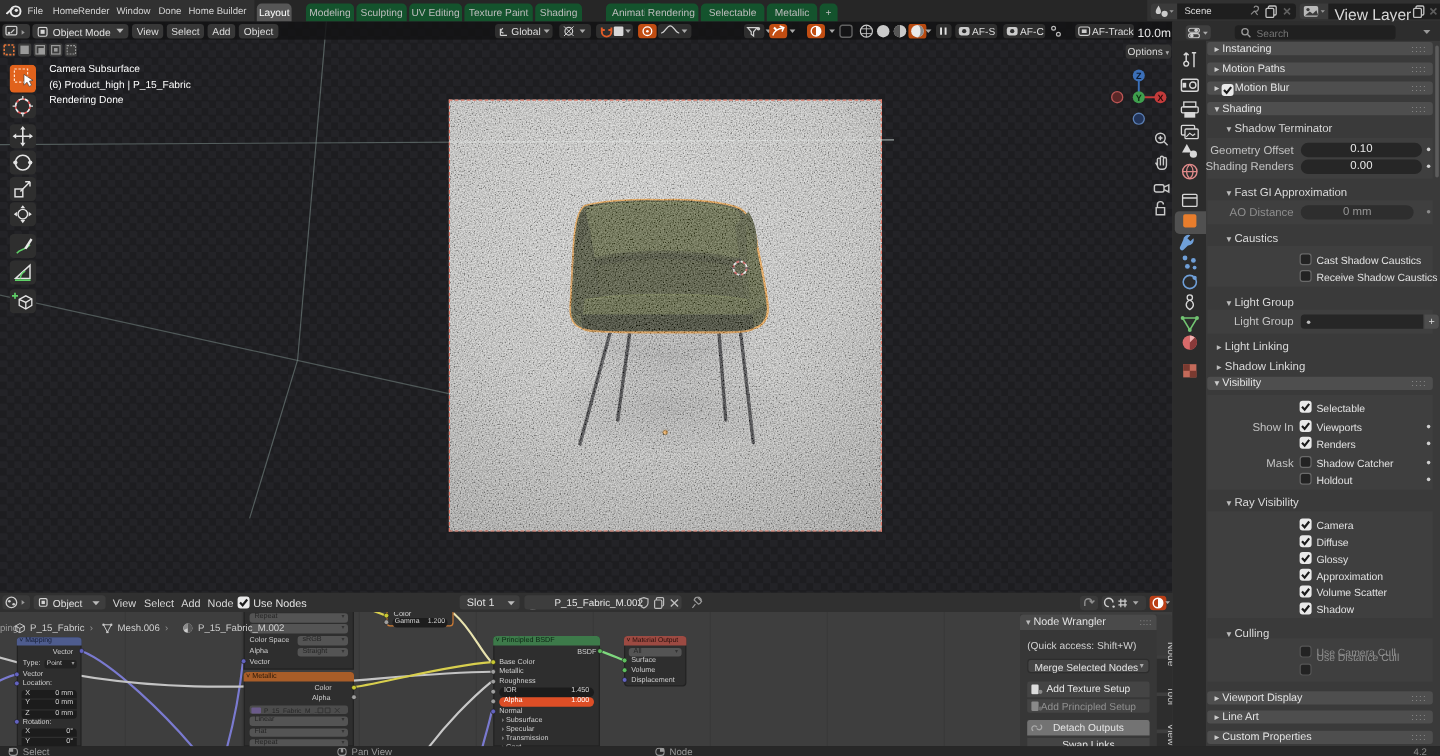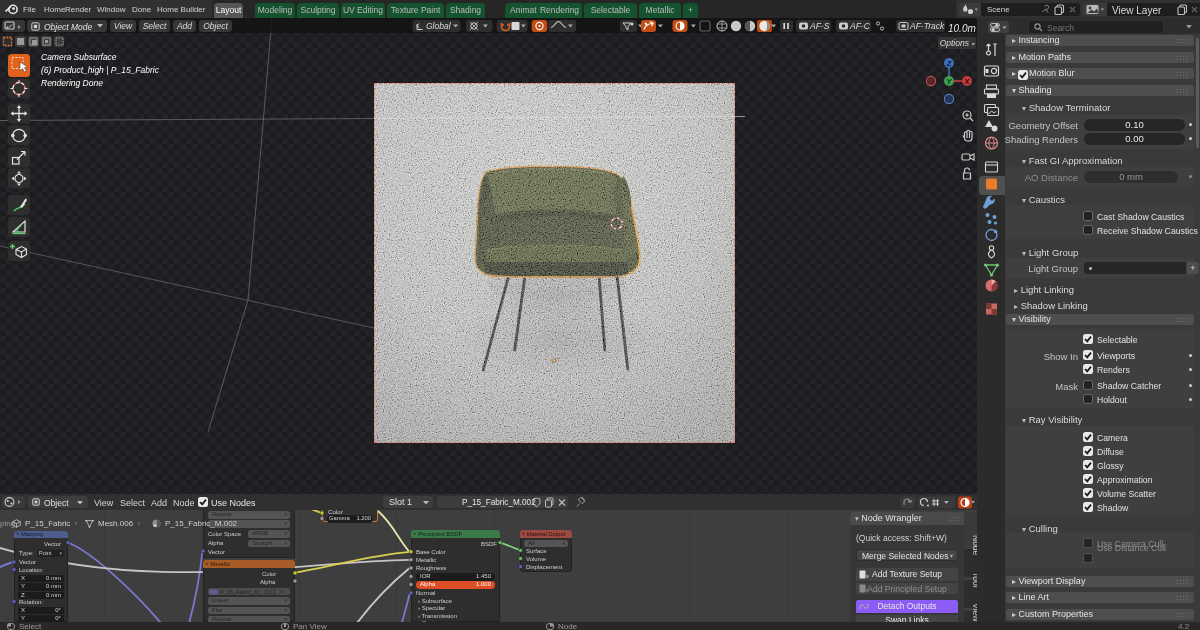--- a/index.html
+++ b/index.html
@@ -13,21 +13,21 @@
   #topbar { left:0; top:0; width:1200px; height:18px; background:#313131; }
   #tabstrip { left:212px; top:0; width:744px; height:18px; background:#262626; }
   .menu { color:#d4d4d4; font-size:8px; top:4.5px; }
   .wtab { top:2.5px; height:15.5px; border-radius:4px 4px 0 0; background:#14532d;
      color:#bdbdbd; font-size:8.5px; line-height:15.5px; text-align:center; }
   .wtab.act { background:#565656; color:#ffffff; }
 
   
   #vp { left:0; top:18px; width:977px; height:476px; overflow:hidden;
     background-image: conic-gradient(#232327 25%, #1d1d20 25% 50%, #232327 50% 75%, #1d1d20 75%);
-    background-size:12px 12px;font-style:italic; }
+    background-size:12px 12px; }
   #vph { left:0; top:0; width:977px; height:15px; background:rgba(18,18,20,0.82); }
   .hbtn { background:#2b2b2b; border-radius:3px; color:#dedede; font-size:9px; }
   .hmenu { color:#d6d6d6; font-size:9px; top:3.5px; position:absolute; }
 
   
   #props { left:977px; top:18px; width:223px; height:604px; background:#3a3a3a; }
   #propshead { left:0; top:0; width:223px; height:16px; background:#2d2d2d; }
   #tabcol { left:0; top:16px; width:28px; height:588px; background:#2b2b2b; }
   .phdr { left:29px; width:188px; height:11px; background:#4e4e4e; border-radius:2.5px;
      color:#e4e4e4; font-size:9px; line-height:11px; }
@@ -98,21 +98,21 @@
       <path d="M30 3 l5 5 m0 -5 l-5 5" stroke="#5f5f5f" stroke-width="1.3"></path>
     </svg>
     <div class="abs" style="left:1083px;top:2.5px;width:24px;height:13px;background:#3b3b3b;border-radius:3px 0 0 3px"></div>
     <div class="abs" style="left:1107px;top:2.5px;width:93px;height:13px;background:#1e1e1e;border-radius:0"></div>
     <svg class="abs" style="left:1086px;top:3.5px" width="20" height="12" viewBox="0 0 20 12">
       <rect x="0.5" y="1" width="12" height="9" rx="1.5" fill="#b9b9b9"></rect>
       <circle cx="4" cy="4" r="1.4" fill="#3b3b3b"></circle>
       <path d="M1.5 9 L5.5 5.5 L8 7.5 L11 4.5 L12.5 9 Z" fill="#3b3b3b"></path>
       <path d="M14.5 4.5 l1.8 2.2 1.8 -2.2z" fill="#9a9a9a"></path>
     </svg>
-    <div class="abs txt" style="left:1112px;top:5px;color:#d8d8d8;font-size:10px">View Layer</div>
+    <div class="abs txt" style="left:1112px;top:5px;color:#d8d8d8;font-size:13px">View Layer</div>
     <svg class="abs" style="left:1176px;top:3.5px" width="24" height="12" viewBox="0 0 24 12">
       <rect x="4" y="1" width="6.5" height="7.5" rx="1" fill="none" stroke="#c2c2c2" stroke-width="1.1"></rect>
       <rect x="2" y="3" width="6.5" height="7.5" rx="1" fill="#1e1e1e" stroke="#c2c2c2" stroke-width="1.1"></rect>
       <path d="M16 3 l5 5 m0 -5 l-5 5" stroke="#5f5f5f" stroke-width="1.3"></path>
     </svg>
   </div>
   <div id="vp" class="abs">
 
     <svg class="abs" style="left:0;top:0" width="977" height="476" viewBox="0 0 977 476">
       <path d="M0 102.5 L745 98.5" stroke="#7e8f8c" stroke-width="1" opacity="0.55" fill="none"></path>
@@ -832,21 +832,21 @@
     <div class="abs" style="left:856px;top:74px;width:102px;height:12.5px;background:#444444;border-radius:2px 2px 0 0;color:#e6e6e6;font-size:8.5px;line-height:12.5px;text-align:center">Add Texture Setup</div>
     <svg class="abs" style="left:859px;top:76px" width="10" height="9" viewBox="0 0 10 9">
         <rect x="0.5" y="0.5" width="6" height="8" rx="1" fill="#dddddd"></rect>
         <circle cx="8" cy="6.5" r="1.8" fill="#8a8a8a"></circle>
       </svg>
     <div class="abs" style="left:856px;top:87.5px;width:102px;height:12.5px;background:#444444;border-radius:0 0 2px 2px;color:#909090;font-size:8.5px;line-height:12.5px;text-align:center;border-top:1px solid #383838">Add Principled Setup</div>
     <svg class="abs" style="left:859px;top:89.5px" width="10" height="9" viewBox="0 0 10 9">
         <rect x="0.5" y="0.5" width="6" height="8" rx="1" fill="#8a8a8a"></rect>
         <circle cx="8" cy="6.5" r="1.8" fill="#6a6a6a"></circle>
       </svg>
-    <div class="abs" style="left:856px;top:106px;width:102px;height:12.5px;background:#8b5cf6;border-radius:2px 2px 0 0;color:#e6e6e6;font-size:8.5px;line-height:12.5px;text-align:center">Detach Outputs</div>
+    <div class="abs" style="left:856px;top:106px;width:102px;height:12.5px;background:#737373;border-radius:2px 2px 0 0;color:#e6e6e6;font-size:8.5px;line-height:12.5px;text-align:center">Detach Outputs</div>
     <svg class="abs" style="left:859px;top:108px" width="10" height="9" viewBox="0 0 10 9">
         <path d="M2 7 a2.2 2.2 0 1 1 3 -3 M8 2 a2.2 2.2 0 1 1 -3 3" stroke="#aaaaaa" stroke-width="1.1" fill="none"></path>
       </svg>
     <div class="abs" style="left:856px;top:119.5px;width:102px;height:8.5px;background:#444444;color:#e6e6e6;font-size:8.5px;line-height:11px;text-align:center;border-top:1px solid #383838;overflow:hidden">Swap Links</div>
 
     <div class="abs" style="left:964px;top:18px;width:13px;height:34px;background:#3a3a3a;border-radius:0 3px 3px 0"></div>
     <div class="abs" style="left:964px;top:55px;width:13px;height:28px;background:#2d2d2d;border-radius:0 3px 3px 0"></div>
     <div class="abs" style="left:964px;top:86px;width:13px;height:28px;background:#2d2d2d;border-radius:0 3px 3px 0"></div>
     <div class="abs" style="left:964px;top:117px;width:13px;height:11px;background:#2d2d2d;border-radius:0 3px 3px 0"></div>
     <svg class="abs" style="left:964px;top:18px" width="13" height="110" viewBox="0 0 13 110">

